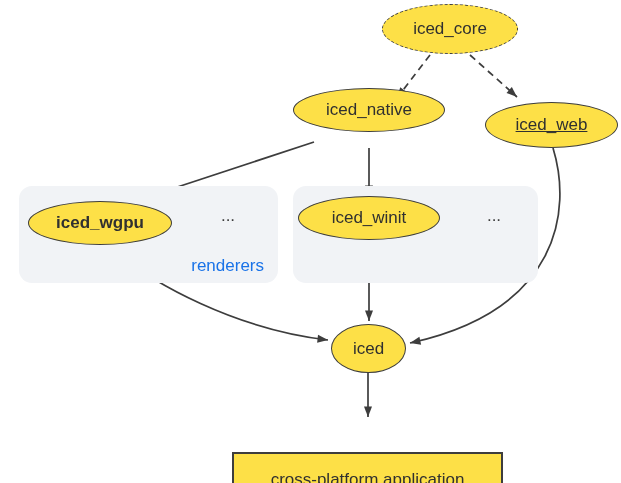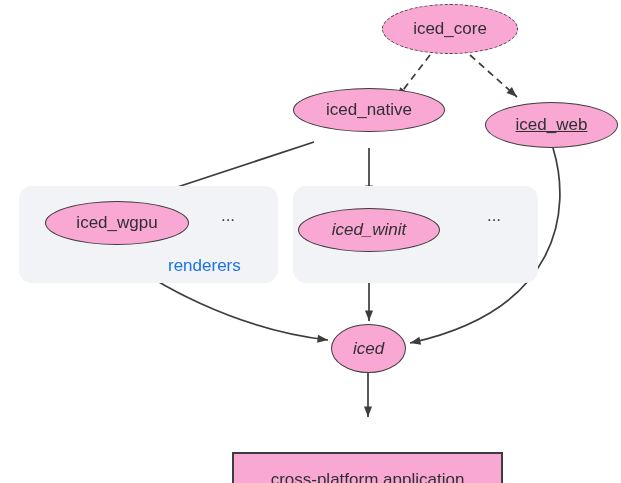--- a/index.html
+++ b/index.html
@@ -21,39 +21,40 @@
     position: absolute;
     background: #f1f3f6;
     border-radius: 13px;
   }
   .node {
     position: absolute;
     box-sizing: border-box;
     display: flex;
     align-items: center;
     justify-content: center;
-    background: #f9a8d4;
+    background: #fde047;
     border: 1.7px solid #3d3d3d;
     color: #303030;
     font-size: 17px;
     white-space: nowrap;
   }
   .ellipse { border-radius: 50%; }
   .dashed-border { border-style: dashed; }
   .rect-node { border-width: 2px; font-size: 17px; margin-top: 32px; }
   .ellipsis {
     position: absolute;
     color: #3d3d3d;
     font-size: 17px;
     text-align: center;
   }
   .group-label {
     position: absolute;
     color: #1a73e8;
     font-size: 17px;
+    text-align: right;
   }
   .edge {
     fill: none;
     stroke: #3d3d3d;
     stroke-width: 1.7;
   }
   .edge.dashed { stroke-dasharray: 7 5; }
 </style>
 </head>
 <body>
@@ -83,21 +84,21 @@
   <span class="ellipsis" style="left:469px; top:206px; width:50px;">...</span>
 
   <span class="group-label" style="left:168px; top:256px; width:96px;">renderers</span>
 
   <div class="node ellipse dashed-border" style="left:382px; top:4px; width:136px; height:50px;">iced_core</div>
 
   <div class="node ellipse" style="left:293px; top:88px; width:152px; height:44px;">iced_native</div>
 
   <div class="node ellipse" style="left:485px; top:102px; width:133px; height:46px;text-decoration:underline;">iced_web</div>
 
-  <div class="node ellipse" style="left:45px; top:201px; width:144px; height:44px;">iced_wgpu</div>
+  <div class="node ellipse" style="left:28px; top:201px; width:144px; height:44px;font-weight:bold;">iced_wgpu</div>
 
-  <div class="node ellipse" style="left:298px; top:208px; width:142px; height:44px;font-style:italic;">iced_winit</div>
+  <div class="node ellipse" style="left:298px; top:196px; width:142px; height:44px;">iced_winit</div>
 
-  <div class="node ellipse" style="left:331px; top:324px; width:75px; height:49px;font-style:italic;">iced</div>
+  <div class="node ellipse" style="left:331px; top:324px; width:75px; height:49px;">iced</div>
 
   <div class="node rect-node" style="left:232px; top:420px; width:271px; height:55px;">cross-platform application</div>
 
 </div>
 
 </body></html>

